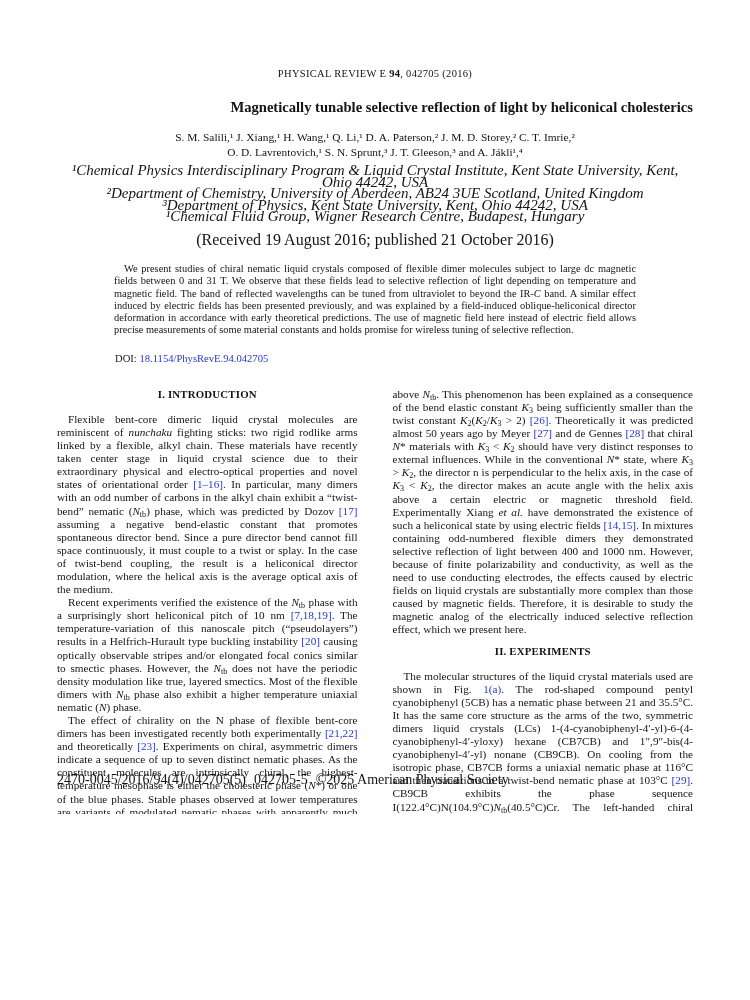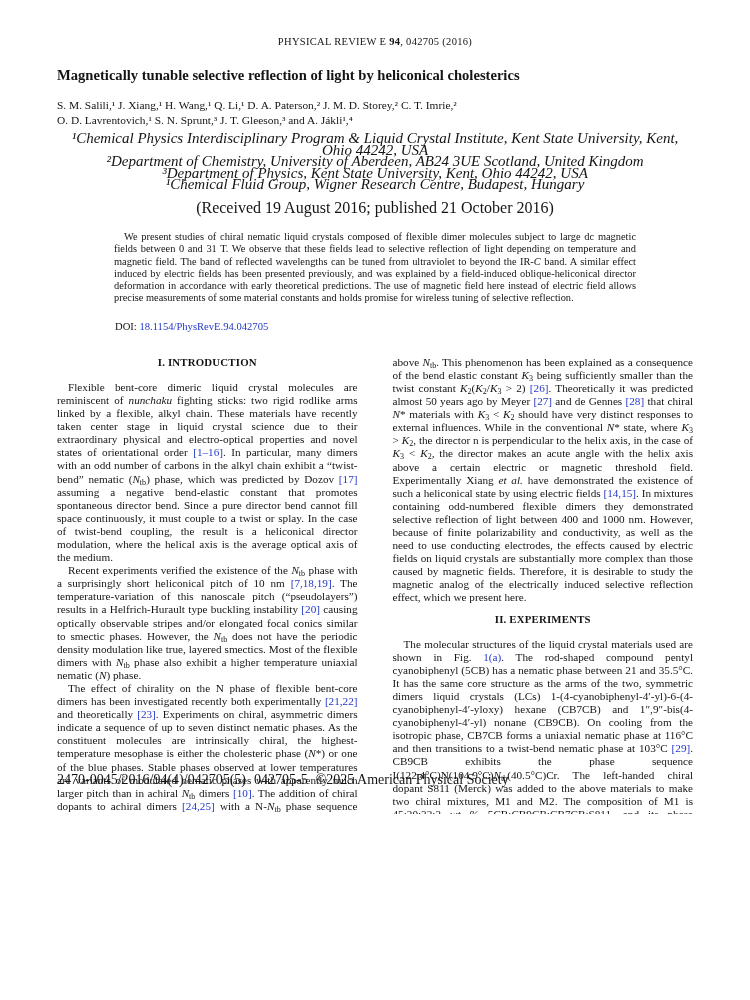--- a/index.html
+++ b/index.html
@@ -1,25 +1,25 @@
 <!DOCTYPE html>
 <html style="--link: #2438c8;"><head>
 <meta charset="utf-8">
 <style>
   * { margin:0; padding:0; box-sizing:border-box; }
   html,body { background:#ffffff; }
   body { width:750px; height:1000px; font-family:"Liberation Serif", serif; color:#141414; }
-  .page { position:relative; width:750px; height:814px; padding:36px 57px 0 57px; overflow:hidden; }
+  .page { position:relative; width:750px; height:814px; padding:68px 57px 0 57px; overflow:hidden; }
 
   .jheader { text-align:center; font-size:10.5px; letter-spacing:0.3px; }
   .jheader b { font-weight:bold; }
 
-  .title { margin-top:20px; text-align:left; font-weight:bold; font-size:14.6px; }
+  .title { margin-top:20px; text-align:right; font-weight:bold; font-size:14.6px; }
 
-  .authors { margin-top:14px; text-align:left; font-size:11.4px; line-height:14.5px; }
+  .authors { margin-top:14px; text-align:center; font-size:11.4px; line-height:14.5px; }
   .affils { margin-top:6px; text-align:center; font-style:italic; font-size:15px; line-height:11.6px; }
   .received { margin-top:8px; text-align:center; font-size:16px; }
 
   .abstract { margin:14px auto 10px auto; width:522px; font-size:10.4px; line-height:12.3px; text-align:justify; text-indent:10px; }
 
   .doiline { margin:16px 0 0 58px; font-size:10.6px; }
   .lnk { color:var(--link,#2438c8); }
 
   .cols { display:flex; gap:35px; margin-top:24px; }
   .col { flex:1; min-width:0; font-size:11.2px; line-height:13.1px; text-align:justify; }

